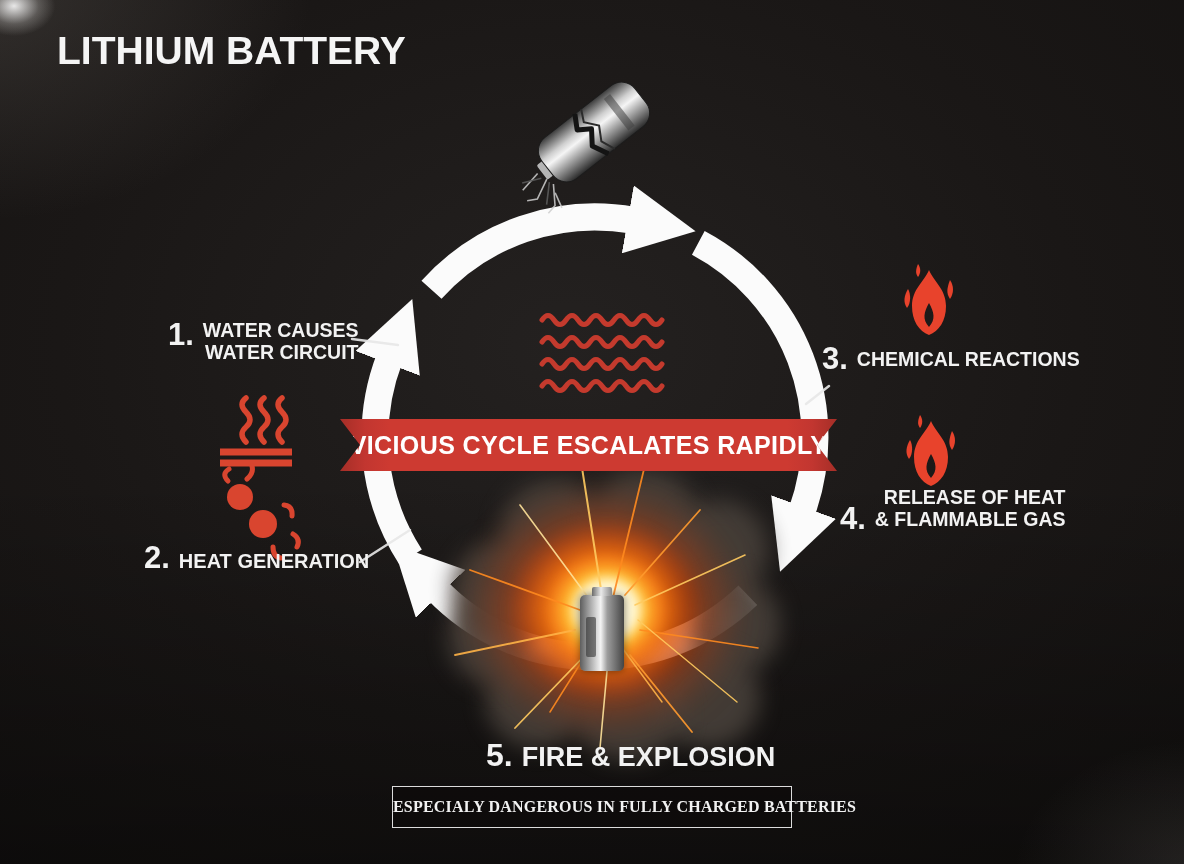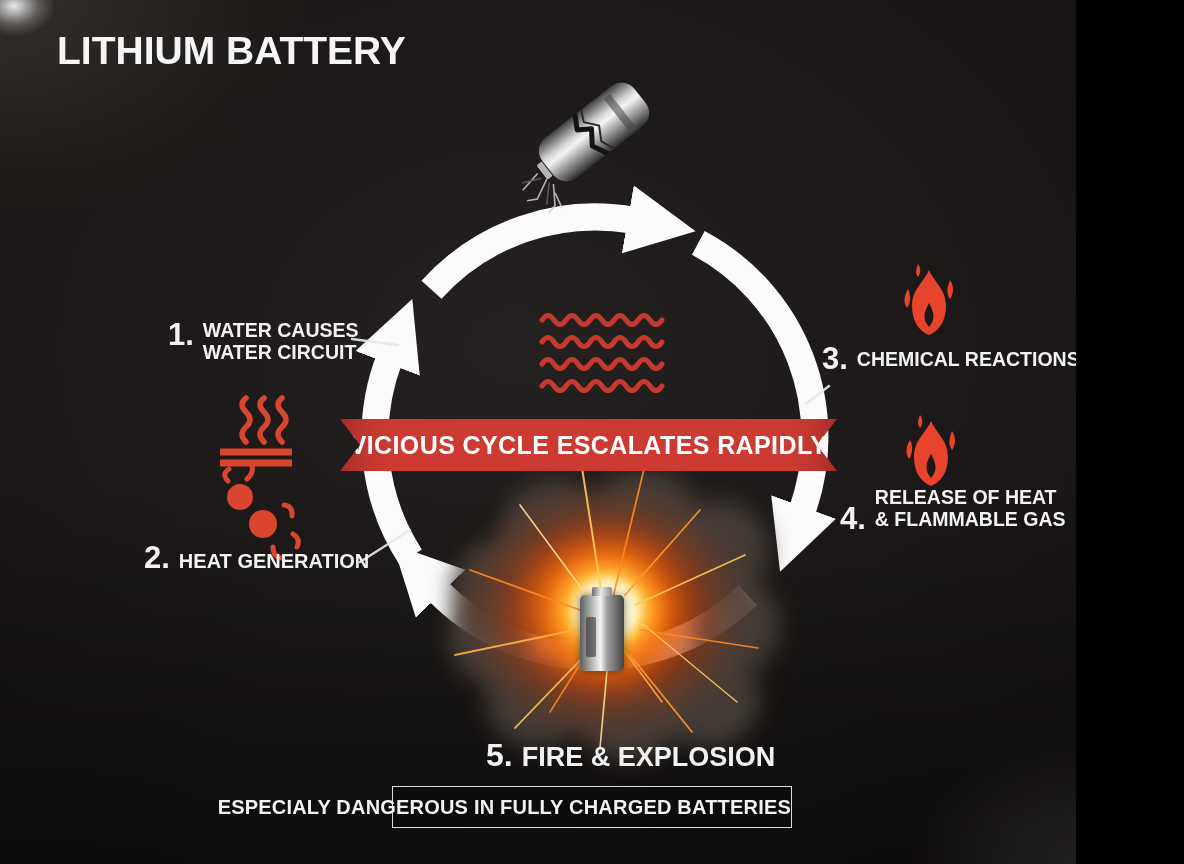--- a/index.html
+++ b/index.html
@@ -1,46 +1,46 @@
 <!DOCTYPE html>
 <html><head>
 <meta charset="utf-8">
 <style>
   html,body{margin:0;padding:0;background:#000;}
   .canvas{
-    position:relative;width:1076px;height:864px;overflow:hidden;
+    position:relative;width:1184px;height:864px;overflow:hidden;
     font-family:"Liberation Sans",sans-serif;
     background:
       radial-gradient(55px 40px at 14px 6px, rgba(252,252,252,.9), rgba(210,208,205,.28) 45%, transparent 75%),
       radial-gradient(480px 340px at -2% -2%, rgba(120,114,108,.30), transparent 70%),
       radial-gradient(260px 190px at 101% 101%, rgba(170,165,160,.15), transparent 70%),
       linear-gradient(180deg, transparent 55%, rgba(0,0,0,.38) 100%),
       radial-gradient(980px 760px at 48% 40%, #242120 0%, #1a1716 52%, #131110 100%);
     background-color:#131110;
   }
   .title{position:absolute;left:57px;top:30px;color:#f5f5f5;font-size:39px;font-weight:800;
          line-height:42px;letter-spacing:0;}
   .scene{position:absolute;left:0;top:0;z-index:3;}
   .ribbon{position:absolute;left:340px;top:419px;width:497px;height:52px;z-index:6;
     background:linear-gradient(90deg,#a52e27 0%,#c23630 5%,#cd3a31 10%,#cd3a31 90%,#c23630 95%,#a52e27 100%);
     clip-path:polygon(0 0,100% 0,calc(100% - 20px) 50%,100% 100%,0 100%,20px 50%);
     display:flex;align-items:center;justify-content:center;
     color:#ffffff;font-size:25px;font-weight:800;letter-spacing:.4px;white-space:nowrap;}
   .step{position:absolute;color:#f2f2f2;display:flex;gap:9px;z-index:7;white-space:nowrap;}
   .step .num{font-size:31px;font-weight:800;line-height:30px;}
-  .step .lbl{font-weight:700;font-size:19.5px;line-height:21.5px;text-align:left;}
+  .step .lbl{font-weight:700;font-size:19.5px;line-height:21.5px;text-align:right;}
   .step-1{left:168px;top:320px;align-items:flex-start;}
   .step-2{left:144px;top:543px;align-items:baseline;}.step-2 .lbl{font-size:20px;}
   .step-3{left:822px;top:344px;align-items:flex-end;}.step-3 .num{margin-bottom:-4px;}
   .step-4{left:840px;top:487px;align-items:flex-end;}.step-4 .num{margin-bottom:-4px;}
   .step-5{left:486px;top:740px;align-items:baseline;}.step-5 .num{font-size:32px;}.step-5 .lbl{font-size:27px;}
   .footer-box{position:absolute;left:392px;top:786px;width:398px;height:40px;z-index:7;
     border:1.5px solid #dcdcdc;background:rgba(8,7,6,.35);
-    display:flex;align-items:center;justify-content:flex-end;
-    color:#f1f1f1;font-size:20px;font-weight:700;letter-spacing:.2px;white-space:nowrap;}
+    display:flex;align-items:center;justify-content:flex-start;
+    color:#f1f1f1;font-size:16px;font-weight:700;letter-spacing:.2px;white-space:nowrap;font-family:Liberation Serif, serif;}
   
   .explosion{position:absolute;left:440px;top:470px;width:340px;height:290px;z-index:5;}
   .explosion .blob{position:absolute;border-radius:50%;}
   .smoke{background:#463f39;filter:blur(11px);opacity:.92;}
   .glow {left:25px;top:15px;width:280px;height:250px;filter:blur(14px);
          background:radial-gradient(closest-side, rgba(255,122,20,.95), rgba(198,62,8,.6) 58%, transparent 100%);}
   .mid  {left:68px;top:50px;width:195px;height:180px;filter:blur(7px);
          background:radial-gradient(closest-side, #ffad2e, #f07311 55%, rgba(226,84,10,.35) 82%, transparent 100%);}
   .core {left:105px;top:83px;width:122px;height:114px;filter:blur(4px);
          background:radial-gradient(closest-side, #ffe98c, #ffc230 58%, rgba(255,152,40,.45) 85%, transparent 100%);}

